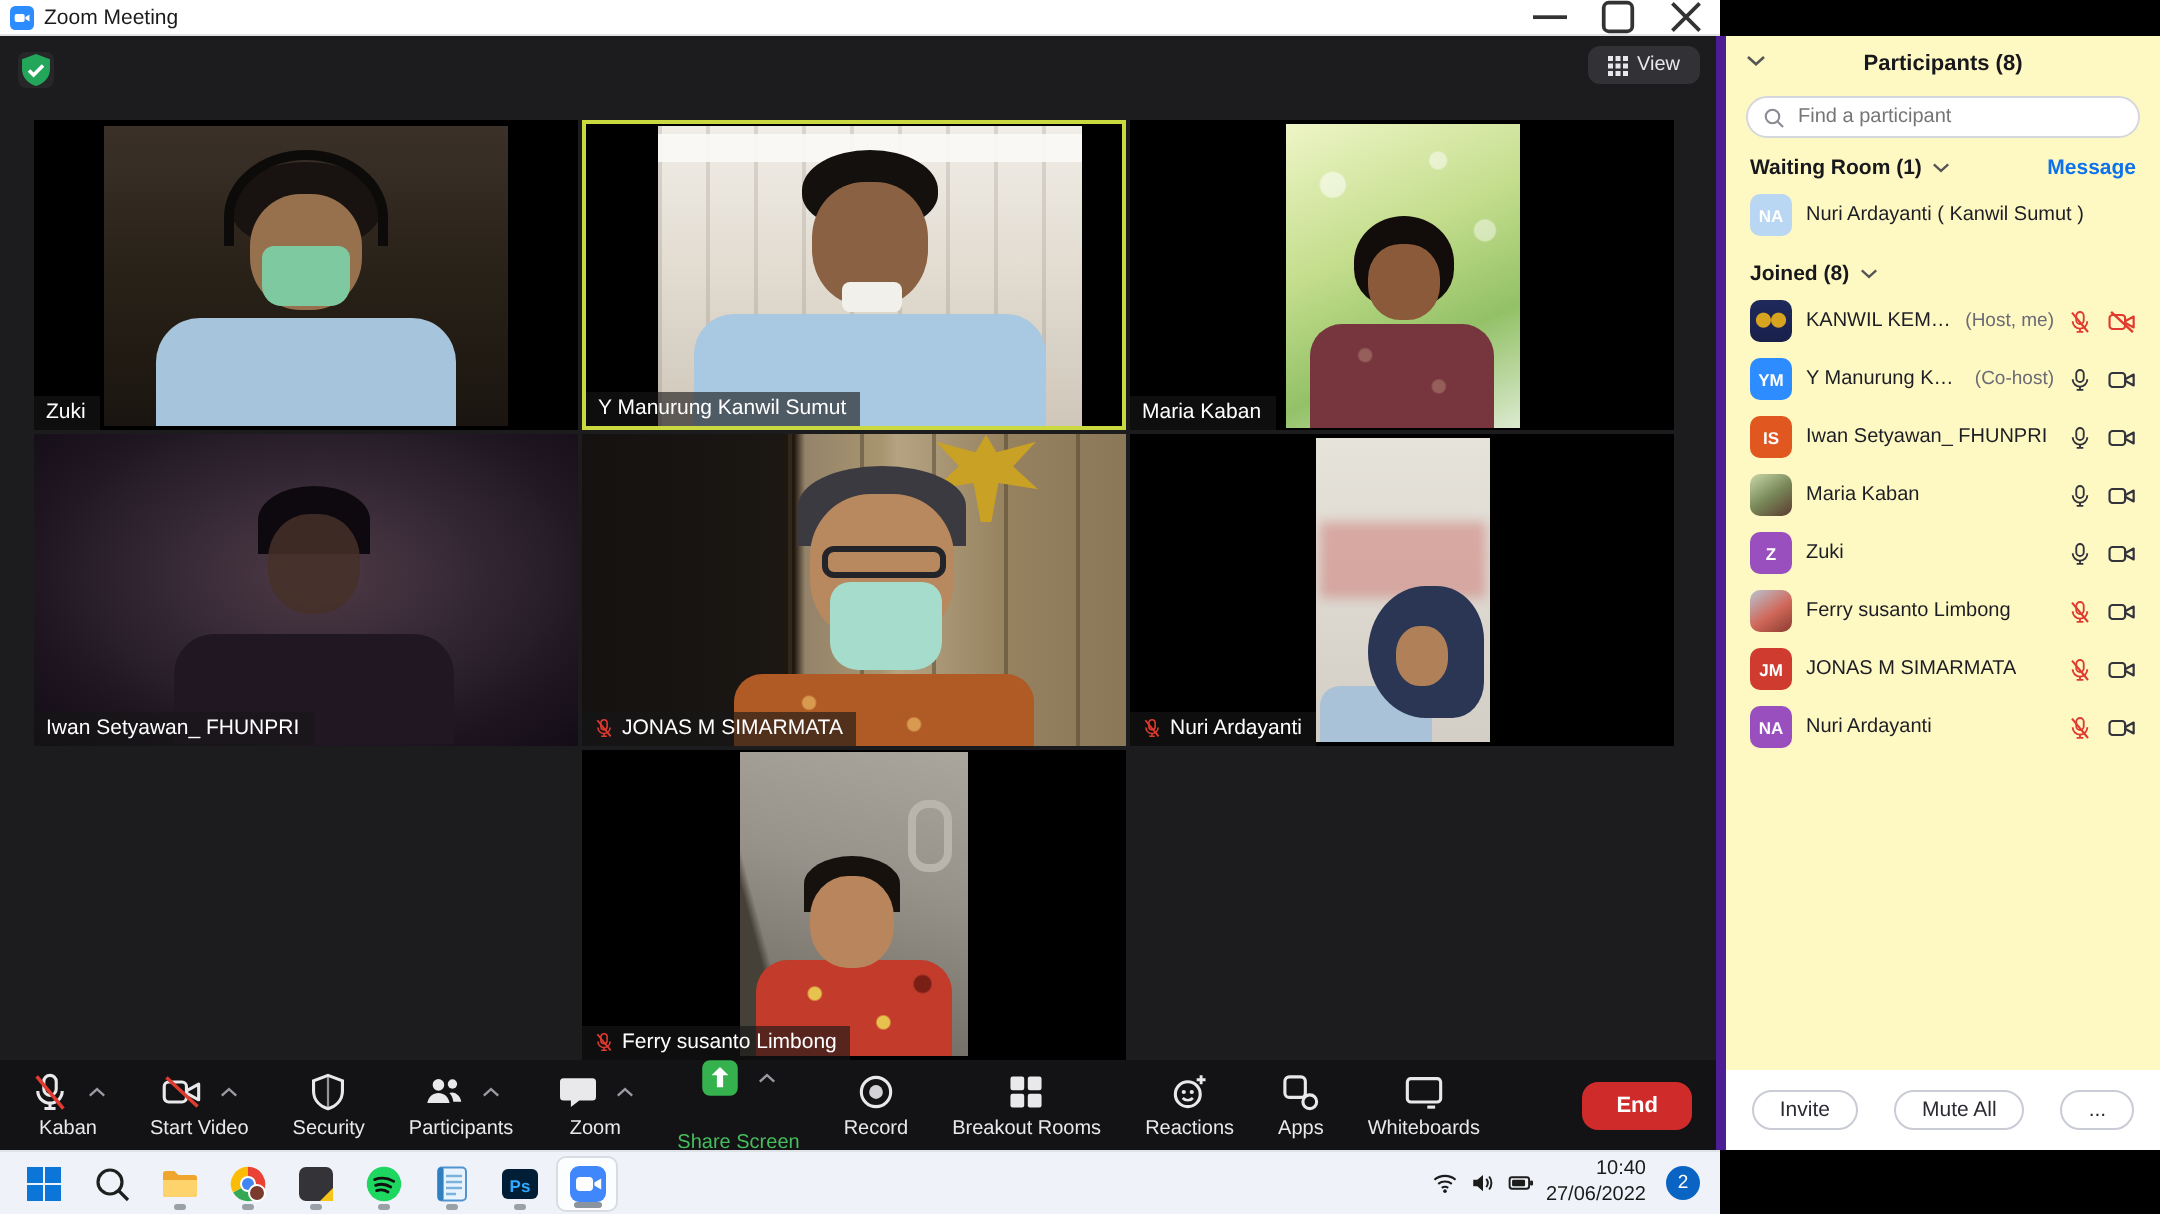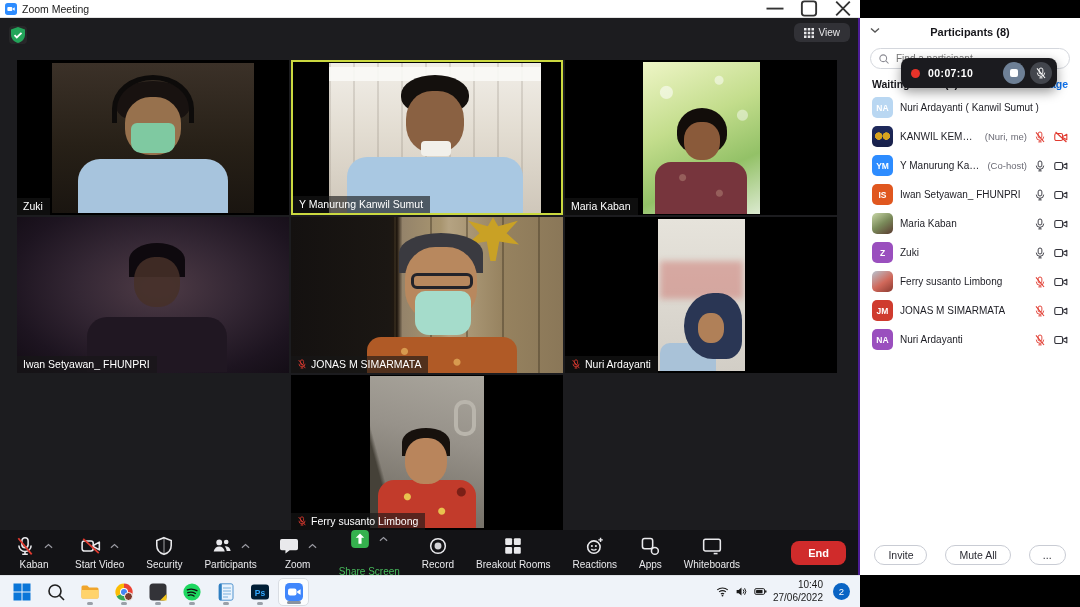--- a/index.html
+++ b/index.html
@@ -139,21 +139,21 @@
   .tb-ico svg { width:100%; height:100%; }
   .tb-badge { position:absolute; top:-3px; right:-8px; font-size:9px; color:#fff; }
   .tb-badge:empty { display:none; }
   .tb-item .chev { width:9px; height:6px; color:#9a9aa2; }
   .tb-label { font-size:10px; color:#e9e9ec; white-space:nowrap; }
   .tb-item.accent-green .tb-label { color:#48bd5d;margin-top:14px; }
   .end-btn { margin-left:auto; background:#d02b2b; color:#fff; border:none; border-radius:8px;
     font-size:11px; font-weight:bold; padding:6px 17px; font-family:inherit; }
 
   
-  .panel { position:relative; flex:1; background:#ffffff; border-left:2px solid #4c1d95; overflow:hidden; }
+  .panel { position:relative; flex:1; background:#fef9c3; border-left:5px solid #4c1d95; overflow:hidden; }
   .panel-header { position:relative; height:27px; display:flex; align-items:center; justify-content:center; }
   .panel-collapse { position:absolute; left:10px; top:9px; width:10px; height:7px; color:#555; }
   .panel-title { font-size:11px; font-weight:bold; color:#17171c; }
   .search-wrap { position:relative; margin:3px 10px 0; }
   .search-wrap .icon { position:absolute; left:8px; top:4.5px; width:12px; height:12px; color:#8a8a92; }
   .search-input { width:100%; height:21px; border:1px solid #d4d7dd; border-radius:12px;
     padding:0 8px 0 25px; font-size:10px; color:#555; font-family:inherit; outline:none; }
 
   .rec-overlay { position:absolute; top:40px; left:41px; width:156px; height:30px; background:#1b1b1f;
     border-radius:8px; box-shadow:0 4px 12px rgba(0,0,0,.4); display:flex; align-items:center;
@@ -587,58 +587,49 @@
       <div class="search-wrap">
         <span class="icon">
             <svg xmlns="http://www.w3.org/2000/svg" viewBox="0 0 16 16">
               <circle cx="7" cy="7" r="4.5" fill="none" stroke="currentColor" stroke-width="1.4"></circle>
               <line x1="10.5" y1="10.5" x2="14" y2="14" stroke="currentColor" stroke-width="1.4"></line>
             </svg>
           </span>
         <input class="search-input" type="text" placeholder="Find a participant" style="">
       </div>
 
-      <div class="rec-overlay">
-        <span class="rec-dot"></span>
-        <span class="rec-time">00:07:10</span>
-        <button class="rec-stop">
-            <span class="sq"></span>
-          </button>
-        <button class="rec-mic">
-            <span class="icon">
-              <svg xmlns="http://www.w3.org/2000/svg" viewBox="0 0 18 18">
-                <rect x="6.2" y="1.5" width="5.6" height="9" rx="2.8" fill="none" stroke="currentColor" stroke-width="1.4"></rect>
-                <path d="M3.5 8.5a5.5 5.5 0 0 0 11 0" fill="none" stroke="currentColor" stroke-width="1.4"></path>
-                <path d="M9 14v2.2M6.5 16.4h5" stroke="currentColor" stroke-width="1.4" fill="none"></path>
-                <line x1="3" y1="2" x2="15" y2="16.5" stroke="currentColor" stroke-width="1.6"></line>
-              </svg>
-            </span>
-          </button>
-      </div>
 
       <div class="section-row">
         <span class="sec-title">Waiting Room (1)</span>
         <span class="sec-chev">
             <svg xmlns="http://www.w3.org/2000/svg" viewBox="0 0 10 6">
               <path d="M1 1l4 3.6L9 1" fill="none" stroke="currentColor" stroke-width="1.3"></path>
             </svg>
           </span>
         <span class="msg-link">Message</span>
       </div>
 
         <div class="p-row">
           <span class="avatar kind-initials" style="background: rgb(185, 215, 242);">NA</span>
           <span class="p-name">Nuri Ardayanti ( Kanwil Sumut )</span>
         </div>
 
+      <div class="section-row">
+        <span class="sec-title">Joined (8)</span>
+        <span class="sec-chev">
+            <svg xmlns="http://www.w3.org/2000/svg" viewBox="0 0 10 6">
+              <path d="M1 1l4 3.6L9 1" fill="none" stroke="currentColor" stroke-width="1.3"></path>
+            </svg>
+          </span>
+      </div>
 
         <div class="p-row">
           <span class="avatar kind-logo" style="background: rgb(31, 42, 92);"></span>
           <span class="p-name">KANWIL KEMENKUMH...</span>
-          <span class="p-role">(Nuri, me)</span>
+          <span class="p-role">(Host, me)</span>
           <span class="row-icons">
             <span class="icon i-mic-slash">
               <svg xmlns="http://www.w3.org/2000/svg" viewBox="0 0 18 18">
                 <rect x="6.2" y="1.5" width="5.6" height="9" rx="2.8" fill="none" stroke="currentColor" stroke-width="1.4"></rect>
                 <path d="M3.5 8.5a5.5 5.5 0 0 0 11 0" fill="none" stroke="currentColor" stroke-width="1.4"></path>
                 <path d="M9 14v2.2M6.5 16.4h5" stroke="currentColor" stroke-width="1.4" fill="none"></path>
                 <line x1="3" y1="2" x2="15" y2="16.5" stroke="#e13b30" stroke-width="1.6"></line>
               </svg>
             </span>
             <span class="icon cam-size i-cam-slash">

